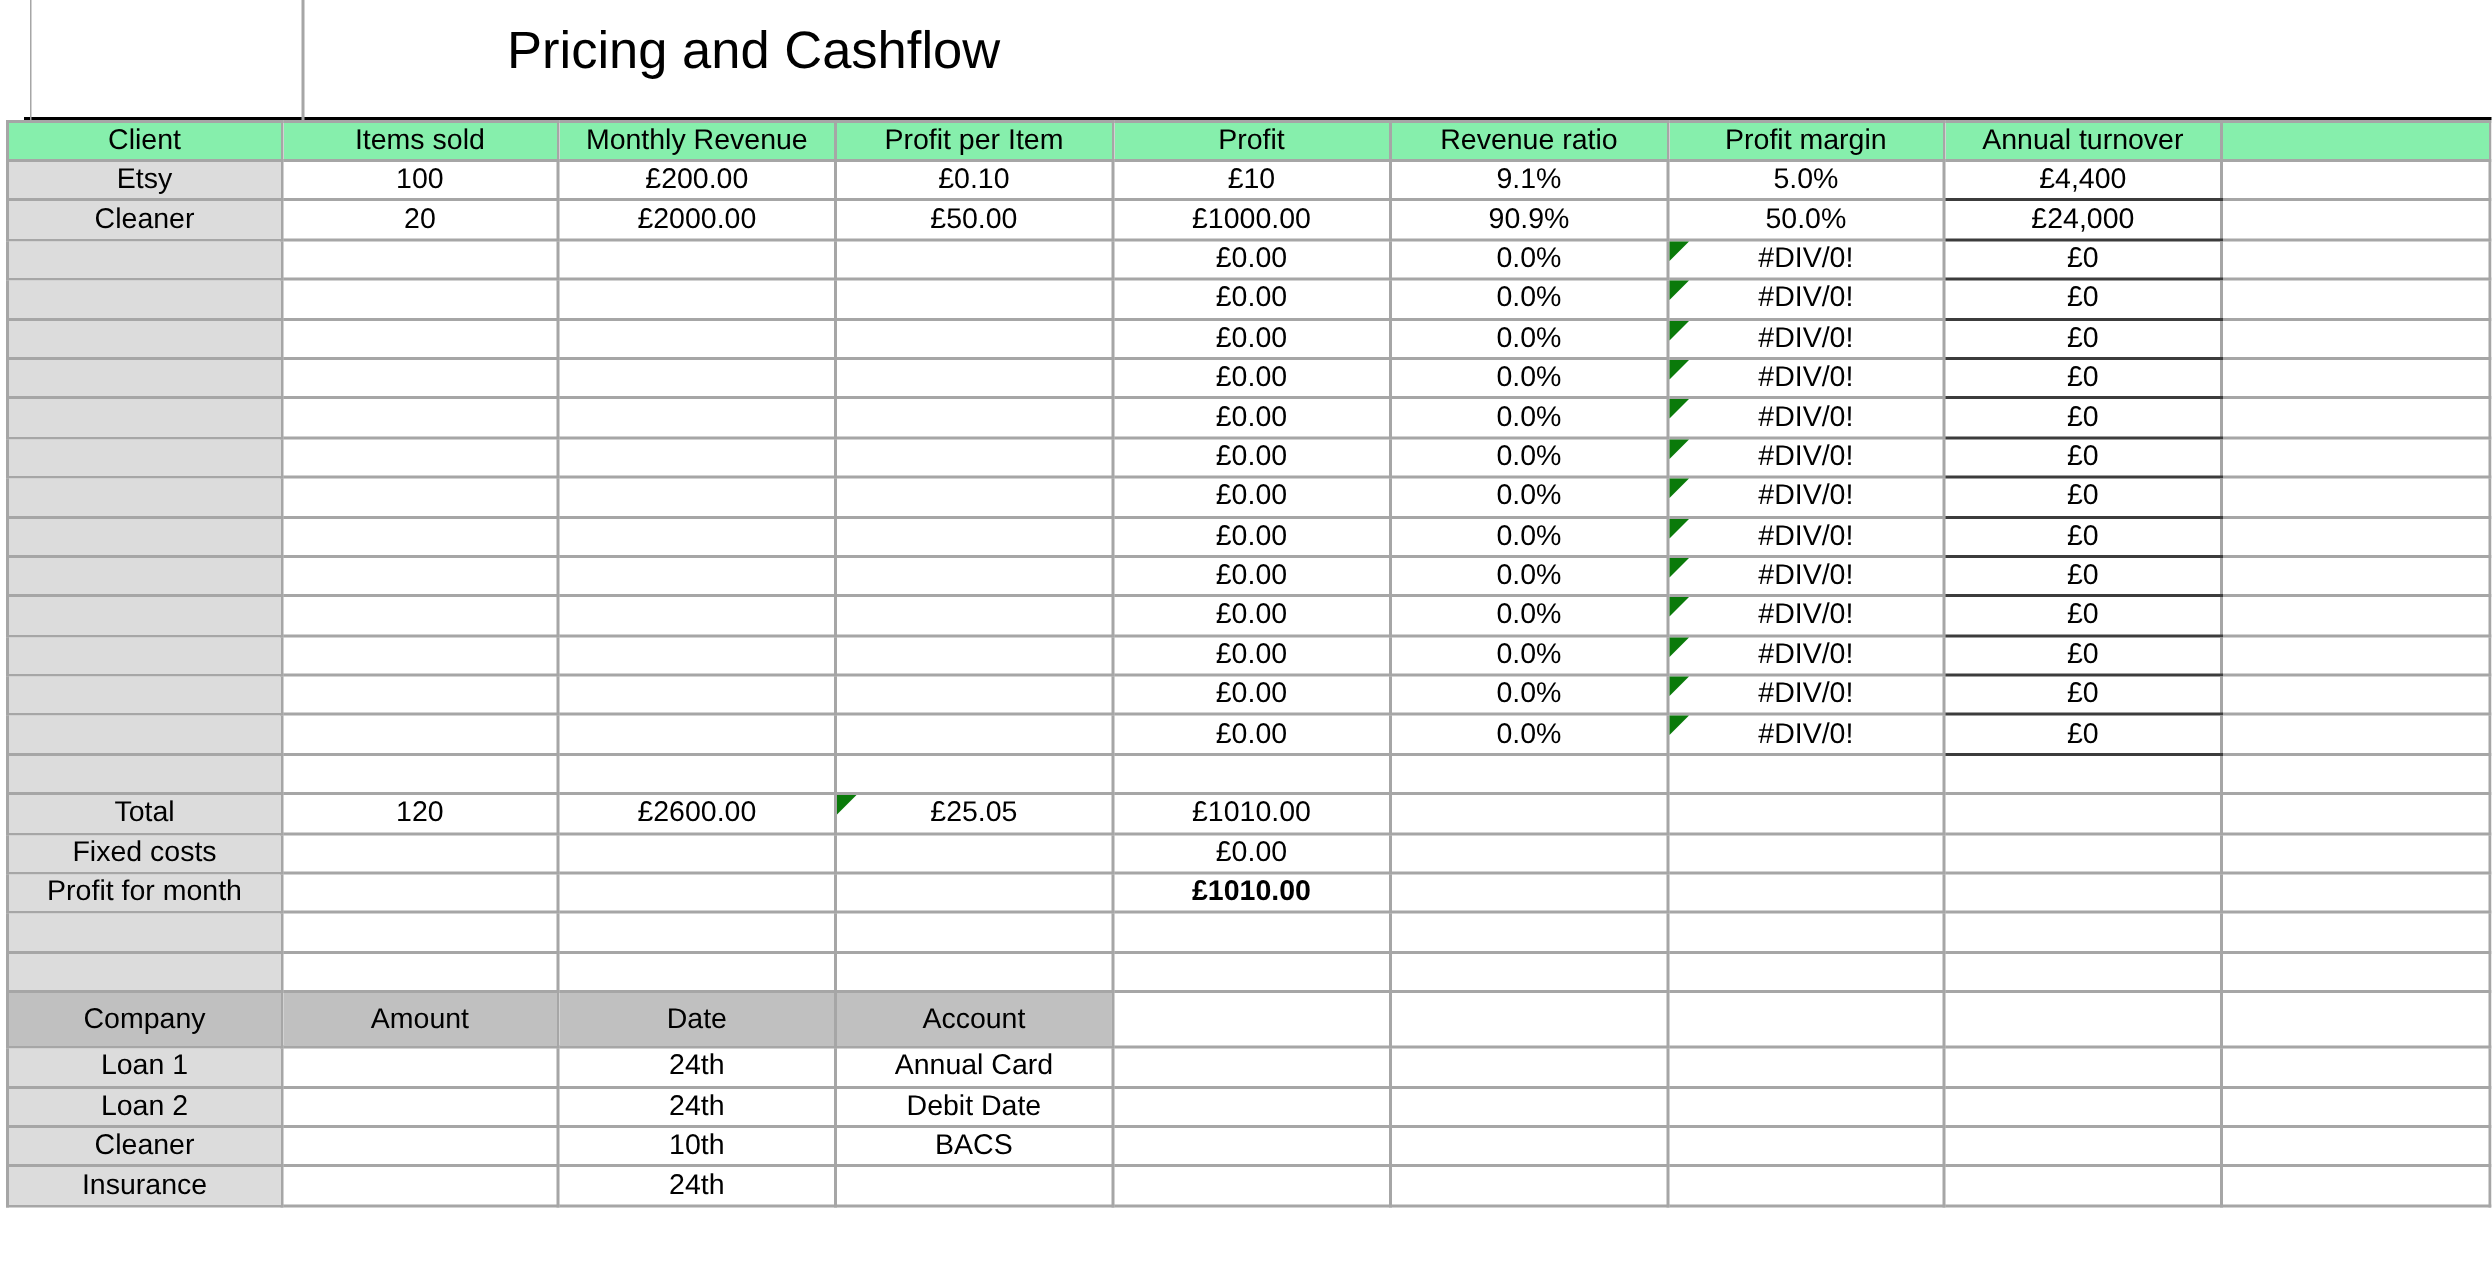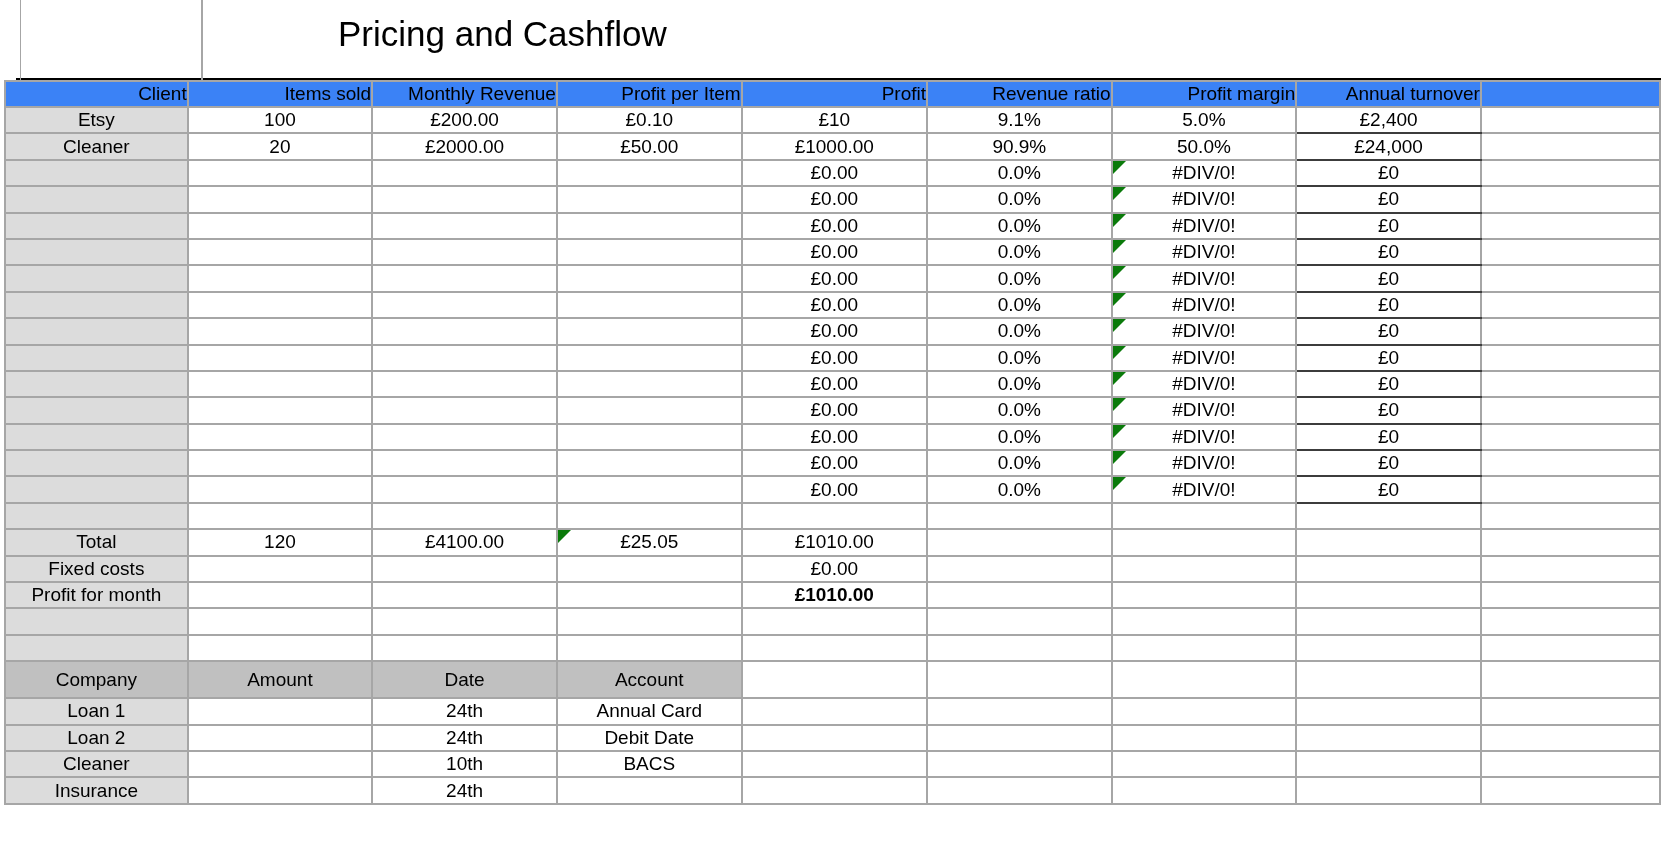--- a/index.html
+++ b/index.html
@@ -6,21 +6,21 @@
   body { width:1661px; height:849px; overflow:hidden; position:relative;
          font-family:"Liberation Sans", sans-serif; color:#000; }
   .sheet { position:absolute; left:0; top:0; width:1661px; height:849px; }
   .title-row { position:absolute; left:0; top:0; width:1661px; height:80px; border-bottom:2px solid #000; box-sizing:border-box;margin-left:16px; }
   .title-row .corner { position:absolute; left:4px; top:0; width:183px; height:80px; border-left:1px solid #a6a6a6; border-right:2px solid #a6a6a6; box-sizing:border-box; }
   .title-text { position:absolute; left:322px; top:14px; font-size:35px; font-weight:400; letter-spacing:0px; }
   table.grid { position:absolute; left:4px; top:80px; border-collapse:collapse; table-layout:fixed; }
   table.grid td { border:2px solid #a6a6a6; height:24.4px; padding:0; text-align:center; vertical-align:middle;
                   font-size:19px; line-height:20px; position:relative; white-space:nowrap; overflow:visible; }
   table.grid td.lbl { background:#dcdcdc; }
-  table.grid tr.hdr td { background:#3b82f6; height:24px;text-align:right; }
+  table.grid tr.hdr td { background:#86efac; height:24px; }
   table.grid tr.hdr2 td { height:35px;margin-top:28px; }
   table.grid tr.hdr2 td.hg { background:#c0c0c0; font-weight:400; }
   table.grid tr.hdr2 td.lbl { background:#c0c0c0; }
   td.bold { font-weight:700; }
   td.dk-bottom { border-bottom:2px solid #3c3c3c !important; }
   .flag { position:absolute; left:0; top:0; width:0; height:0; border-top:13px solid #0a7a0a; border-right:13px solid transparent; }
 </style>
 </head>
 <body>
 
@@ -55,21 +55,21 @@
         <td></td>
       </tr>
     <tr>
           <td class="lbl">Etsy</td>
           <td>100</td>
           <td>£200.00</td>
           <td>£0.10</td>
           <td>£10</td>
           <td>9.1%</td>
           <td>5.0%</td>
-          <td class="dk-bottom">£2,400</td>
+          <td class="dk-bottom">£4,400</td>
           <td></td>
         </tr>
         <tr>
           <td class="lbl">Cleaner</td>
           <td>20</td>
           <td>£2000.00</td>
           <td>£50.00</td>
           <td>£1000.00</td>
           <td>90.9%</td>
           <td>50.0%</td>
@@ -226,21 +226,21 @@
           <td></td>
           <td></td>
           <td></td>
           <td></td>
           <td></td>
           <td></td>
         </tr>
         <tr>
           <td class="lbl">Total</td>
           <td>120</td>
-          <td>£4100.00</td>
+          <td>£2600.00</td>
           <td><span class="flag"></span><span>£25.05</span></td>
           <td>£1010.00</td>
           <td></td>
           <td></td>
           <td></td>
           <td></td>
         </tr>
         <tr>
           <td class="lbl">Fixed costs</td>
           <td></td>

